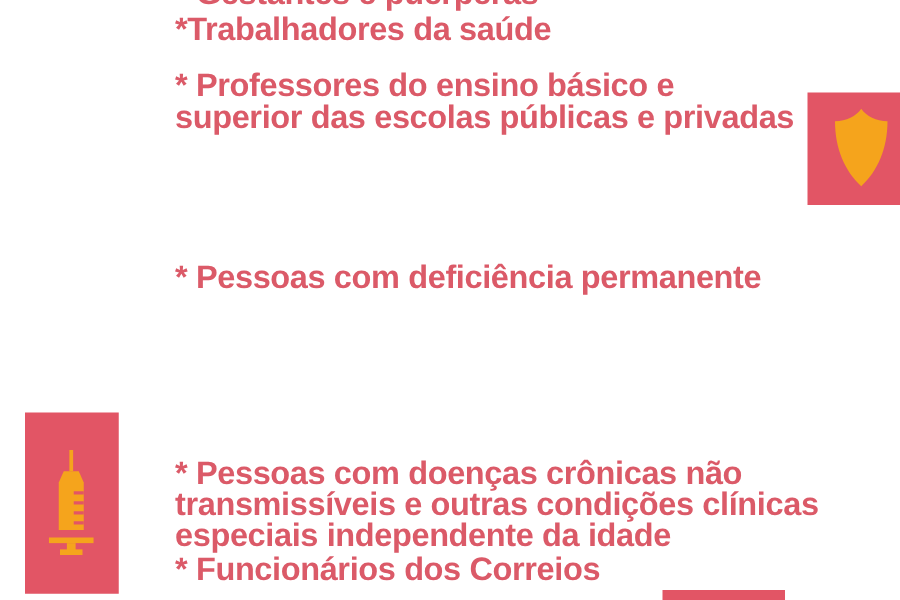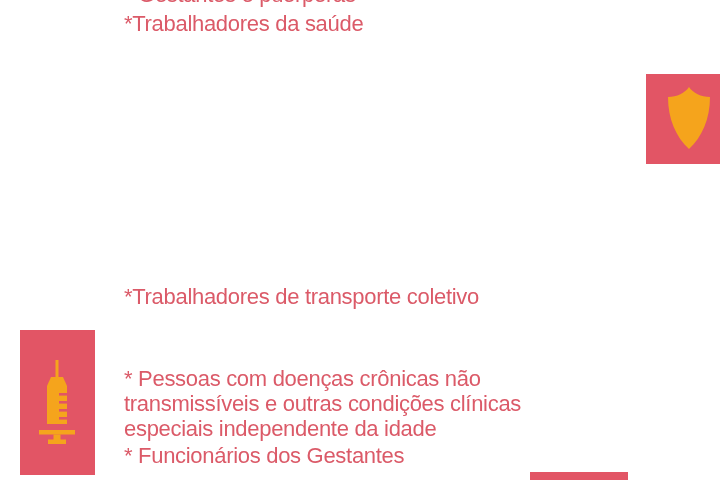--- a/index.html
+++ b/index.html
@@ -8,24 +8,24 @@
     --orange:#F5A41C;
     --bg:#FFFFFF;
   }
   html,body{margin:0;padding:0;}
   body{
     width:720px;height:480px;background:var(--bg);overflow:hidden;
     font-family:"Liberation Sans", sans-serif;
   }
   .canvas{position:relative;width:720px;height:480px;overflow:hidden;}
   .item{
-    position:absolute;left:124px;
+    position:absolute;left:140px;
     color:var(--text-pink);
-    font-weight:normal;
-    font-size:22px;
+    font-weight:bold;
+    font-size:26px;
     line-height:25px;
     letter-spacing:-0.3px;
     white-space:pre-line;
   }
   .i1{top:-18px}
   .i2{top:11px}
   .i3{top:56px}
   .i4{top:119px}
   .i5{top:174px}
   .i6{top:209px}
@@ -41,25 +41,27 @@
   .badge-syringe svg{position:absolute;left:19px;top:30px;}
   .badge-partial{left:530px;top:472px;width:98px;height:14px;}
 </style>
 </head>
 <body>
 
 <div class="canvas">
 
   <div class="item i1">* Gestantes e puérperas</div>
   <div class="item i2">*Trabalhadores da saúde</div>
-  <div class="item i8">*Trabalhadores de transporte coletivo</div>
+  <div class="item i3">* Professores do ensino básico e
+superior das escolas públicas e privadas</div>
+  <div class="item i6">* Pessoas com deficiência permanente</div>
   <div class="item i10">* Pessoas com doenças crônicas não
 transmissíveis e outras condições clínicas
 especiais independente da idade</div>
-  <div class="item i11">* Funcionários dos Gestantes</div>
+  <div class="item i11">* Funcionários dos Correios</div>
 
   <div class="badge badge-shield">
     <span>
       <svg width="46" height="64" viewBox="0 0 46 64" aria-hidden="true">
         <path d="M23 0 C27 6 35 10 44 10 C44 32 36 50 23 62 C10 50 2 32 2 10 C11 10 19 6 23 0 Z" fill="#F5A41C"></path>
       </svg>
     </span>
   </div>
 
   <div class="badge badge-syringe">

